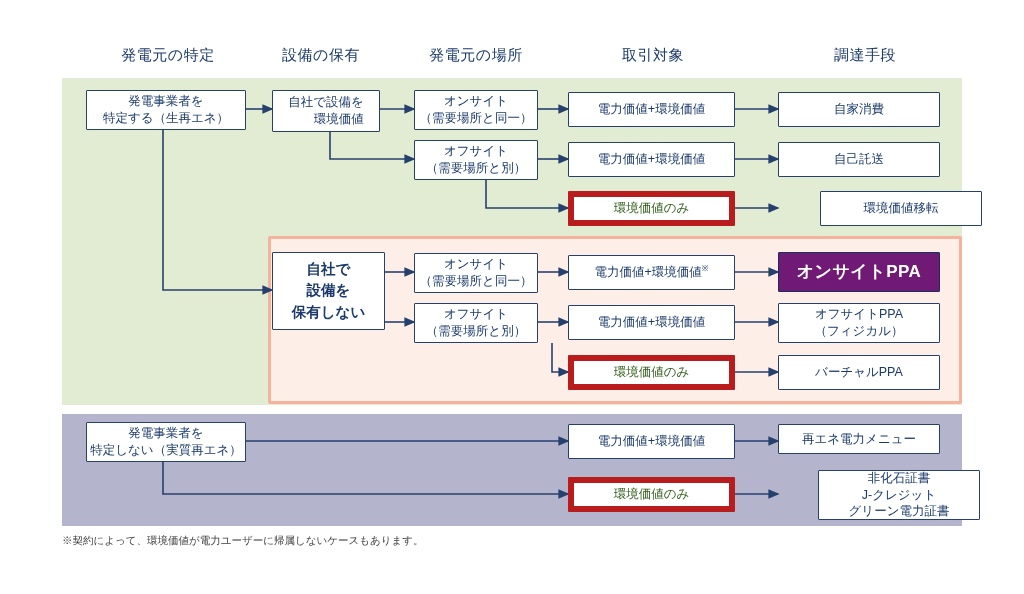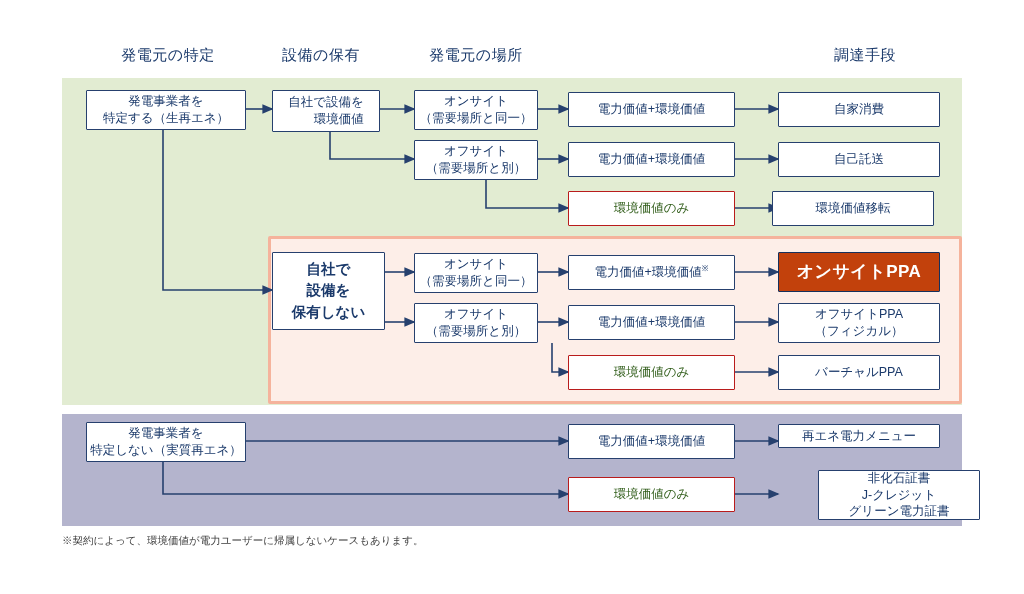--- a/index.html
+++ b/index.html
@@ -54,25 +54,25 @@
     align-items: center;
     justify-content: center;
     text-align: center;
     font-size: 12.5px;
     line-height: 1.35;
     color: #1b3a6b;
     border-radius: 1px;
     padding: 2px 3px;
   }
   .box.green-border {
-    border: 1px solid #b91c1c;
+    border: 6px solid #b91c1c;
     color: #2f5c18;
   }
   .box.navy-fill {
-    background: #c2410c;
+    background: #701a75;
     color: #ffffff;
     border: 1px solid #16305c;
     font-size: 17px;
     font-weight: bold;
     letter-spacing: 0.5px;
   }
   .box.big-text {
     font-size: 14.5px;
     font-weight: bold;
     line-height: 1.45;
@@ -147,20 +147,21 @@
       <path d="M163,462 L163,494 L568,494" marker-end="url(#arw)"></path>
 
       <path d="M735,441 L778,441" marker-end="url(#arw)"></path>
       <path d="M735,494 L778,494" marker-end="url(#arw)"></path>
     </g>
   </svg>
 
   <div class="abs col-head" style="left:88px; top:46px; width:160px;">発電元の特定</div>
   <div class="abs col-head" style="left:256px; top:46px; width:130px;">設備の保有</div>
   <div class="abs col-head" style="left:406px; top:46px; width:140px;">発電元の場所</div>
+  <div class="abs col-head" style="left:578px; top:46px; width:150px;">取引対象</div>
   <div class="abs col-head" style="left:790px; top:46px; width:150px;">調達手段</div>
 
   <div class="abs box" style="left:86px; top:90px; width:160px; height:40px;">
     <div>
       <span>発電事業者を</span><br>
       <span>特定する（生再エネ）</span>
     </div>
   </div>
 
   <div class="abs box" style="left:272px; top:90px; width:108px; height:42px;text-align:right;">
@@ -182,21 +183,21 @@
       <span>（需要場所と別）</span>
     </div>
   </div>
 
   <div class="abs box" style="left:568px; top:92px; width:167px; height:35px;">電力価値+環境価値</div>
   <div class="abs box" style="left:568px; top:142px; width:167px; height:35px;">電力価値+環境価値</div>
   <div class="abs box green-border" style="left:568px; top:191px; width:167px; height:35px;">環境価値のみ</div>
 
   <div class="abs box" style="left:778px; top:92px; width:162px; height:35px;">自家消費</div>
   <div class="abs box" style="left:778px; top:142px; width:162px; height:35px;">自己託送</div>
-  <div class="abs box" style="left:772px; top:191px; width:162px; height:35px;">環境価値移転</div>
+  <div class="abs box" style="left:820px; top:191px; width:162px; height:35px;">環境価値移転</div>
 
   <div class="abs box big-text" style="left:272px; top:252px; width:113px; height:78px;">
     <div>
       <span>自社で</span><br>
       <span>設備を</span><br>
       <span>保有しない</span>
     </div>
   </div>
 
   <div class="abs box" style="left:414px; top:253px; width:124px; height:40px;">
@@ -232,21 +233,21 @@
   <div class="abs box" style="left:86px; top:422px; width:160px; height:40px;">
     <div>
       <span>発電事業者を</span><br>
       <span>特定しない（実質再エネ）</span>
     </div>
   </div>
 
   <div class="abs box" style="left:568px; top:424px; width:167px; height:35px;">電力価値+環境価値</div>
   <div class="abs box green-border" style="left:568px; top:477px; width:167px; height:35px;">環境価値のみ</div>
 
-  <div class="abs box" style="left:778px; top:424px; width:162px; height:24px;">再エネ電力メニュー</div>
+  <div class="abs box" style="left:778px; top:424px; width:162px; height:30px;">再エネ電力メニュー</div>
   <div class="abs box" style="left:778px; top:470px; width:162px; height:50px;margin-left:40px;">
     <div>
       <span>非化石証書</span><br>
       <span>J-クレジット</span><br>
       <span>グリーン電力証書</span>
     </div>
   </div>
 
   <div class="abs footnote" style="left:62px; top:534px; width:700px;">※契約によって、環境価値が電力ユーザーに帰属しないケースもあります。</div>
 

